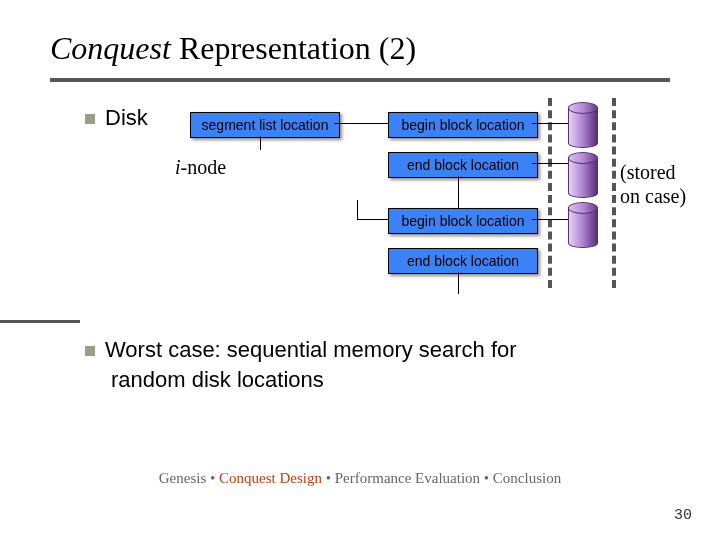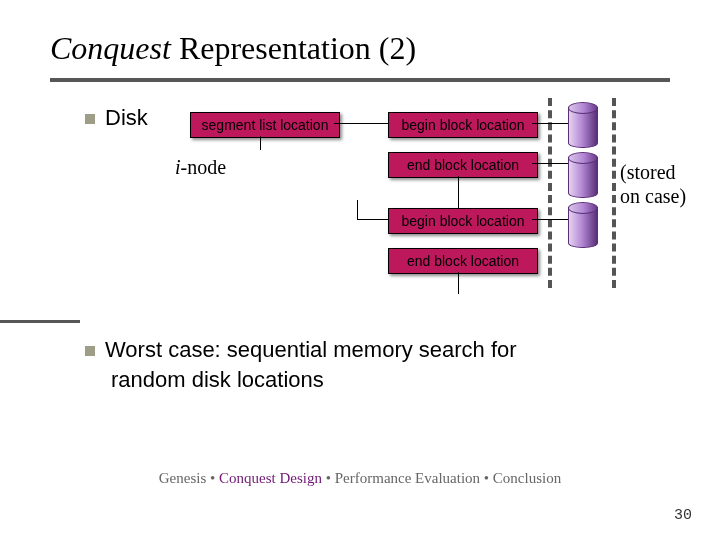--- a/index.html
+++ b/index.html
@@ -50,21 +50,21 @@
     vertical-align: 1px;
   }
   .disk-bullet {
     position: absolute;
     left: 85px;
     top: 105px;
     font-size: 22px;
   }
   .label-box {
     position: absolute;
-    background: #be185d;
+    background: #3b82f6;
     border: 1px solid #000;
     box-shadow: 2px 2px 3px rgba(0,0,0,0.45);
     font-size: 14px;
     text-align: center;
     display: flex;
     align-items: center;
     justify-content: center;
     padding: 2px 4px;
   }
   .block-cyl {
@@ -135,21 +135,21 @@
   .footer {
     position: absolute;
     left: 0;
     width: 720px;
     top: 470px;
     text-align: center;
     font-family: "Times New Roman", Times, serif;
     font-size: 15px;
     color: #666;
   }
-  .footer .active { color: #701a75; }
+  .footer .active { color: #c2410c; }
   .pagenum {
     position: absolute;
     right: 28px;
     bottom: 16px;
     font-family: Liberation Mono, monospace;
     font-size: 15px;
     color: #333;
   }
 </style>
 </head>

